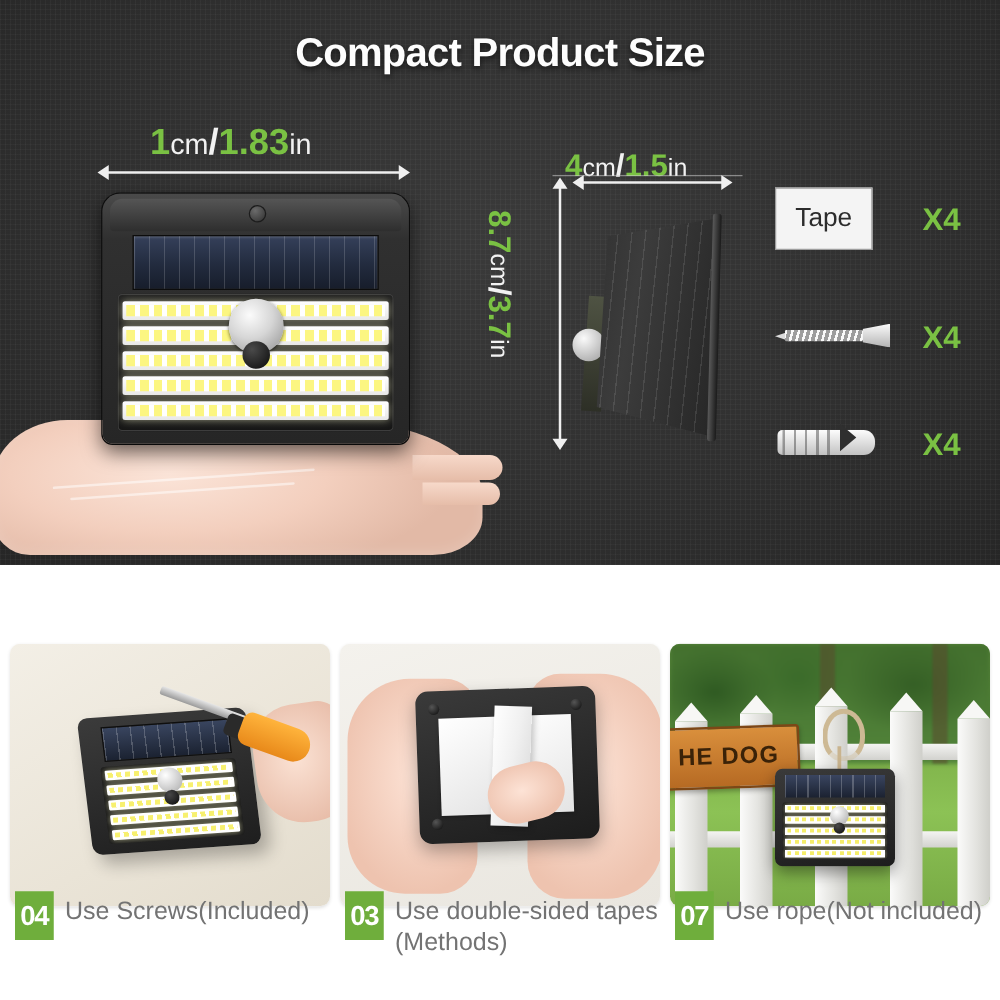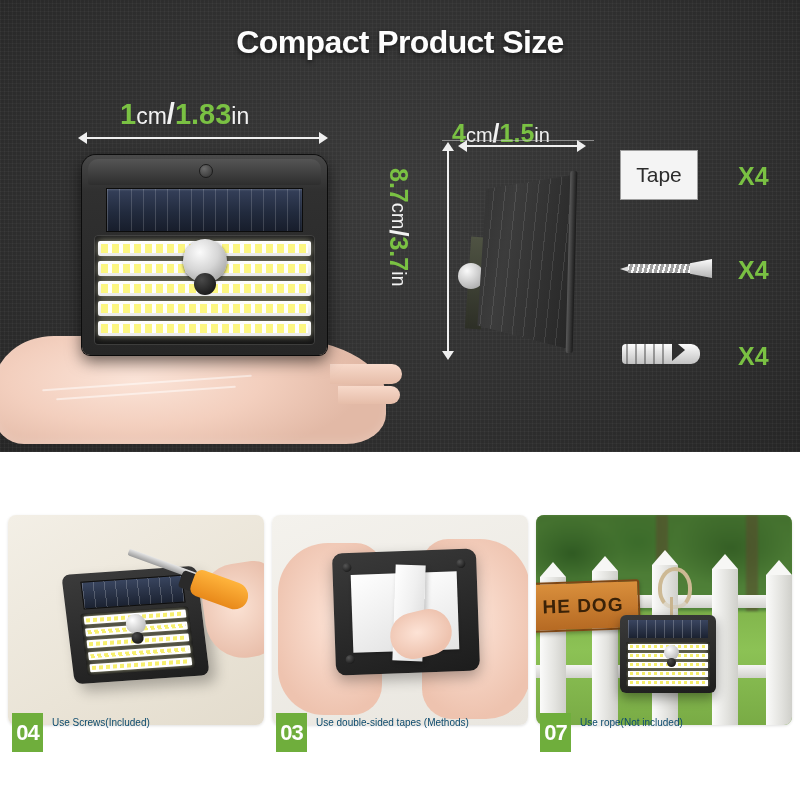--- a/index.html
+++ b/index.html
@@ -228,21 +228,21 @@
     box-shadow:0 1px 3px rgba(0,0,0,.12);
   }
   .badge{
     position:absolute;left:4px;top:198px;width:31px;height:39px;
     background:#6fae3c;color:#fff;font-size:22px;font-weight:bold;
     display:flex;align-items:center;justify-content:center;letter-spacing:-1px;
     z-index:8;
   }
   .caption{
     position:absolute;left:44px;top:202px;width:212px;
-    color:#0c4a6e;font-size:10px;line-height:1.25;
+    color:#737373;font-size:20px;line-height:1.25;
   }
 
   
   .sc1{position:absolute;inset:0;background:linear-gradient(150deg,#f3efe6 0%,#eae4d7 60%,#e3dccd 100%);}
   .sc1-light{
     position:absolute;left:60px;top:55px;width:135px;height:110px;
     background:linear-gradient(170deg,#3b3b3b,#1e1e1e);
     border-radius:8px;transform:rotate(-7deg) skewY(3deg);
     box-shadow:6px 8px 14px rgba(0,0,0,.28);
   }

